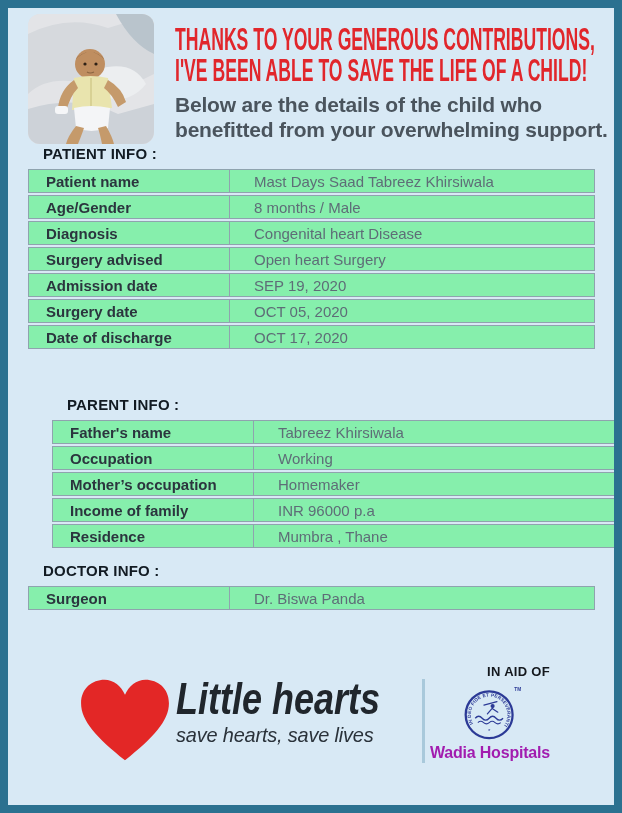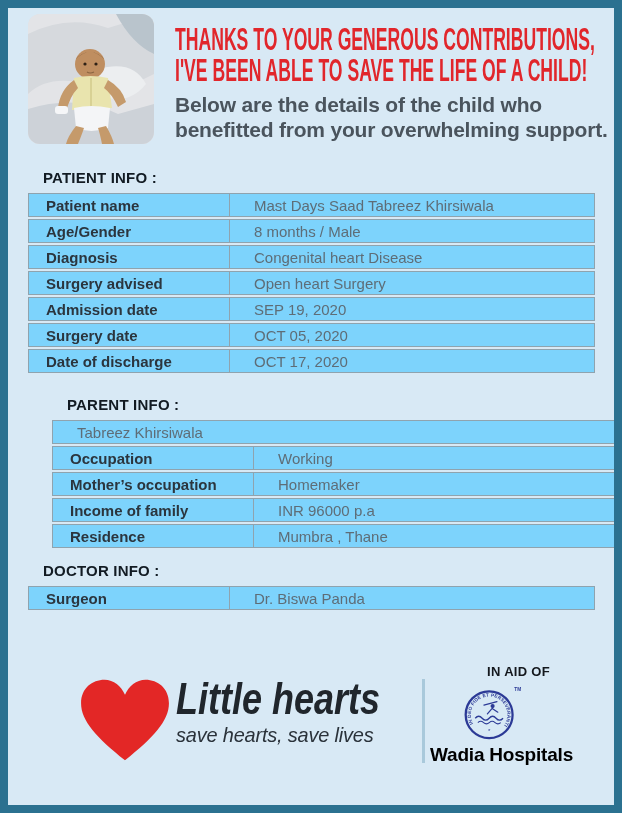--- a/index.html
+++ b/index.html
@@ -36,35 +36,35 @@
   .section { position:absolute; left:20px; width:567px; }
   .section-heading {
     margin-left:15px; margin-bottom:7px;
     font-size:15px; font-weight:700; color:#121b23;
     letter-spacing:0.2px;
   }
   .info-row {
     display:flex; align-items:stretch;
     height:24px; margin-bottom:2px;
     border:1px solid #8fa3ae;
-    background:#7dd3fc;
+    background:#86efac;
     font-size:15px;
   }
   .row-label {
     width:201px; padding-left:17px;
     display:flex; align-items:center;
     font-weight:700; color:#2b353e;
     border-right:1px solid #8fa3ae;
   }
   .row-value {
     flex:1; padding-left:24px;
     display:flex; align-items:center;
     color:#5e6d77;
   }
-  #patient-section { top:161px; }
+  #patient-section { top:137px; }
   #parent-section  { top:388px;margin-left:24px; }
   #doctor-section  { top:554px; }
   
   .heart { position:absolute; left:70px; top:670px; width:94px; height:86px; }
   .brand { position:absolute; left:168px; top:668px;font-style:italic; }
   .brand-name {
     display:block; white-space:nowrap;
     font-size:45px; font-weight:700; color:#20262c; line-height:46px;
     transform:scaleX(0.80); transform-origin:left center;
   }
@@ -80,21 +80,21 @@
   .aid-col {
     position:absolute; left:422px; top:656px; width:120px;
     text-align:right;
   }
   .in-aid-of {
     font-size:13px; font-weight:700; color:#14181d; letter-spacing:0.3px;
   }
   .emblem { width:66px; height:66px; margin:1px auto 0; display:block; }
   .hospital-name {
     display:block; white-space:nowrap; margin-top:-2px;
-    font-size:19px; font-weight:700; color:#000000; letter-spacing:-0.2px;
+    font-size:16px; font-weight:700; color:#a21caf; letter-spacing:-0.2px;
   }
 </style>
 </head>
 <body>
 
 <div class="page">
 
   <div class="photo">
     <svg viewBox="0 0 126 130">
       <rect x="0" y="0" width="126" height="130" fill="#e3e4e7"></rect>
@@ -161,20 +161,21 @@
         <div class="row-label">Date of discharge</div>
         <div class="row-value">OCT 17, 2020</div>
       </div>
     </div>
   </div>
 
   <div class="section" id="parent-section">
     <div class="section-heading">PARENT INFO :</div>
     <div class="info-table">
       <div class="info-row">
+        <div class="row-label">Father's name</div>
         <div class="row-value">Tabreez Khirsiwala</div>
       </div>
       <div class="info-row">
         <div class="row-label">Occupation</div>
         <div class="row-value">Working</div>
       </div>
       <div class="info-row">
         <div class="row-label">Mother’s occupation</div>
         <div class="row-value">Homemaker</div>
       </div>

